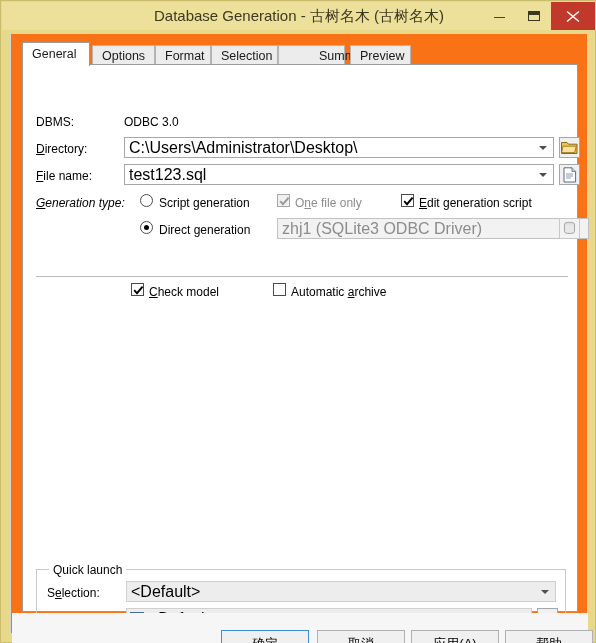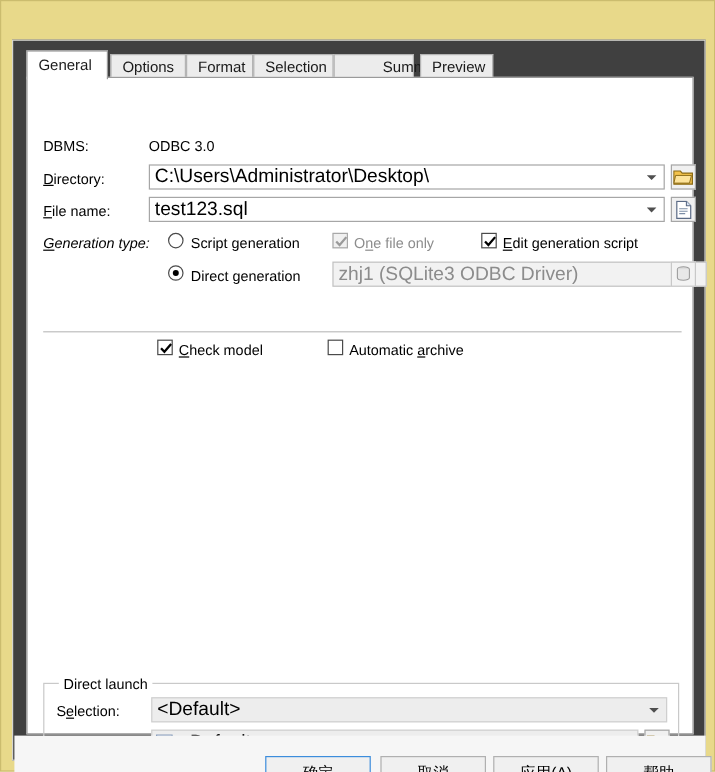--- a/index.html
+++ b/index.html
@@ -91,21 +91,21 @@
     background: #c0392b;
   }
   #btn-close svg { position: absolute; left: 15px; top: 9px; }
 
   
   #client {
     position: absolute;
     left: 9px; top: 32px;
     width: 578px;
     height: 601px;
-    background: #404040;
+    background: #f97316;
     border: 1px solid #d5d5cf;
     box-sizing: border-box;
   }
 
   
   #tabstrip {
     position: absolute;
     left: 11px; top: 8px;
     width: 556px;
     height: 23px;
@@ -284,20 +284,37 @@
   .dlgbtn.default {
     border: 1px solid #3c8ddc;
     background: #f0f0f0;
   }
 </style>
 </head>
 <body>
 
 <div id="window">
 
+  <div id="titlebar">
+    <div id="title-text">Database Generation - 古树名木 (古树名木)</div>
+
+    <div class="wbtn" id="btn-min">
+      <i></i>
+    </div>
+
+    <div class="wbtn" id="btn-max">
+      <i></i>
+    </div>
+
+    <div class="wbtn" id="btn-close">
+      <svg width="14" height="11" viewBox="0 0 14 11">
+        <path d="M1 0.5 L13 10.5 M13 0.5 L1 10.5" stroke="#ffffff" stroke-width="1.4" fill="none"></path>
+      </svg>
+    </div>
+  </div>
 
   <div id="client">
 
     <div id="tabstrip">
       <div class="tab active" style="left:0px;width:68px;">General</div>
       <div class="tab" style="left:70px;width:63px;">Options</div>
       <div class="tab" style="left:133px;width:56px;">Format</div>
       <div class="tab" style="left:189px;width:67px;">Selection</div>
       <div class="tab" style="left:256px;width:67px;padding-left:40px;">Summary</div>
       <div class="tab" style="left:328px;width:61px;">Preview</div>
@@ -371,21 +388,21 @@
         <svg width="11" height="11" viewBox="0 0 11 11">
           <path d="M1.2 5.2 L4 8.2 L9.6 1.6" stroke="#000000" stroke-width="1.9" fill="none"></path>
         </svg>
       </div>
       <div class="lbl" style="left:126px; top:220px;"><u>C</u>heck model</div>
 
       <div class="cb" style="left:250px; top:218px;"></div>
       <div class="lbl" style="left:268px; top:220px;">Automatic <u>a</u>rchive</div>
 
       <div id="qlgroup"></div>
-      <div id="qltitle">Direct launch</div>
+      <div id="qltitle">Quick launch</div>
 
       <div class="lbl" style="left:24px; top:521px;">S<u>e</u>lection:</div>
       <div class="field flat" style="left:103px; top:516px; width:430px; padding-right:18px;">
         <span>&lt;Default&gt;</span>
         <span class="arrow"></span>
       </div>
 
       <div class="lbl" style="left:24px; top:548px;"><u>S</u>ettings set:</div>
       <div class="field flat" style="left:103px; top:543px; width:406px; padding-left:22px; padding-right:18px;">
         <svg width="14" height="13" viewBox="0 0 14 13" style="position:absolute;left:3px;top:3px;">

